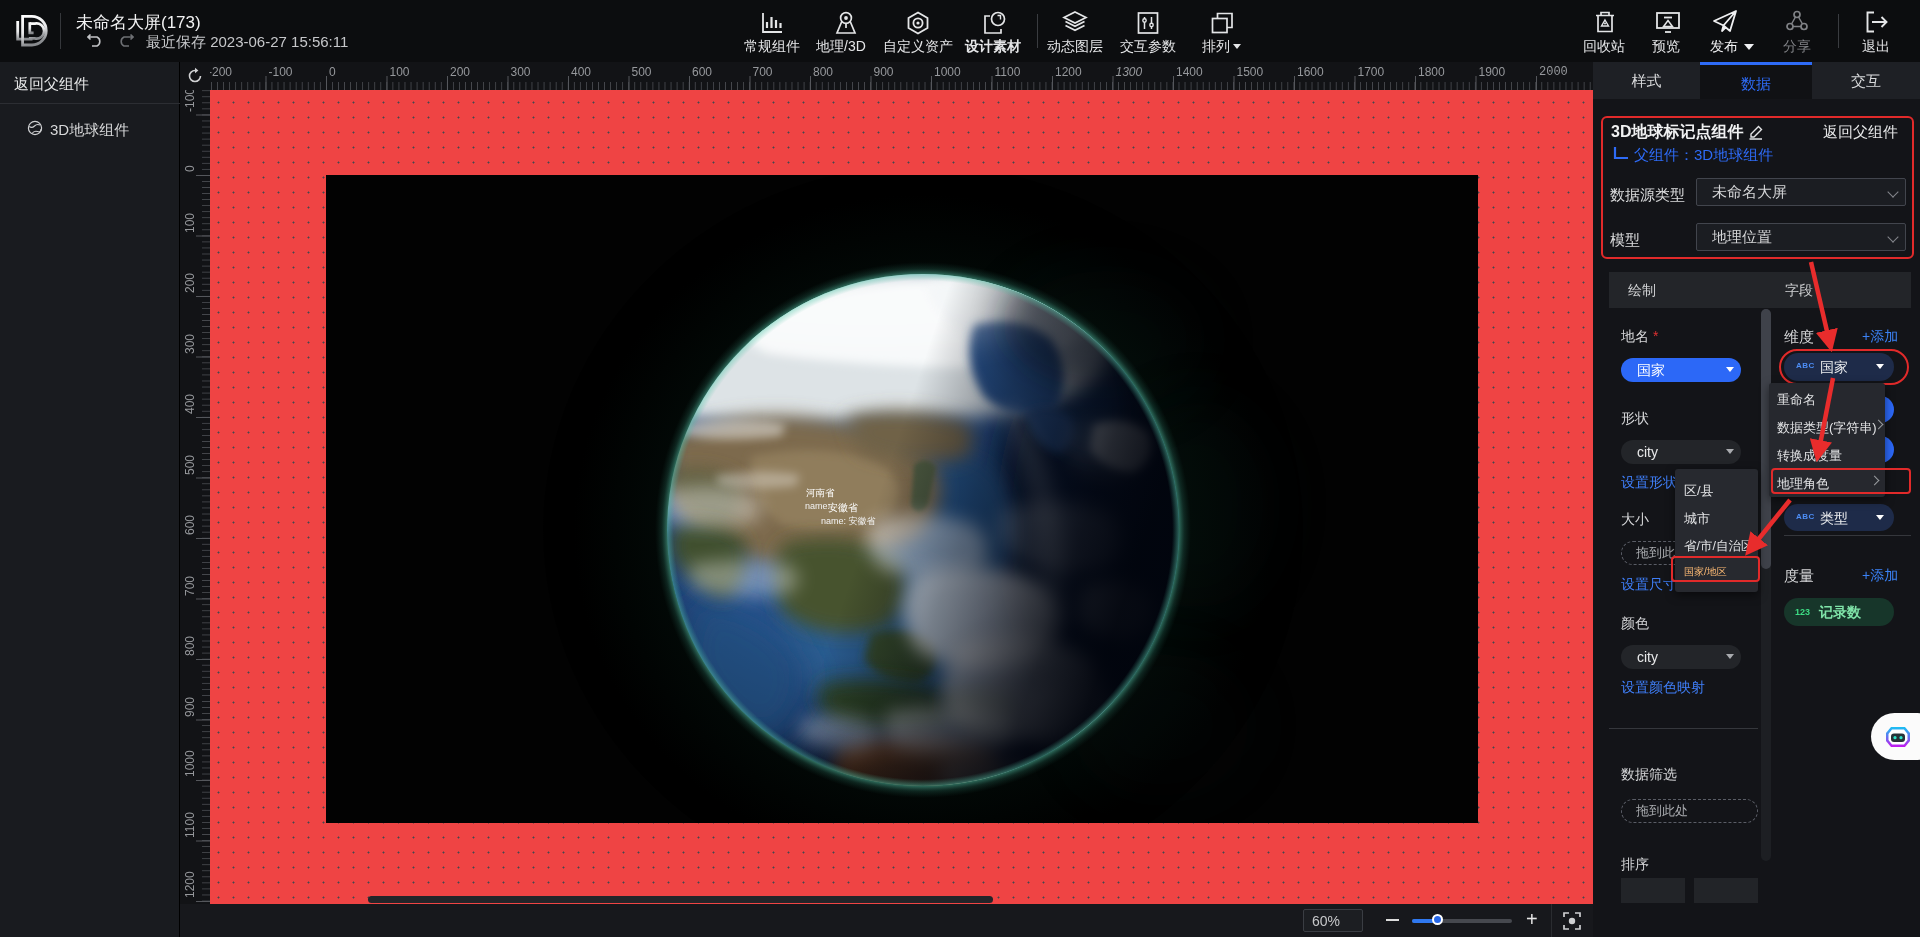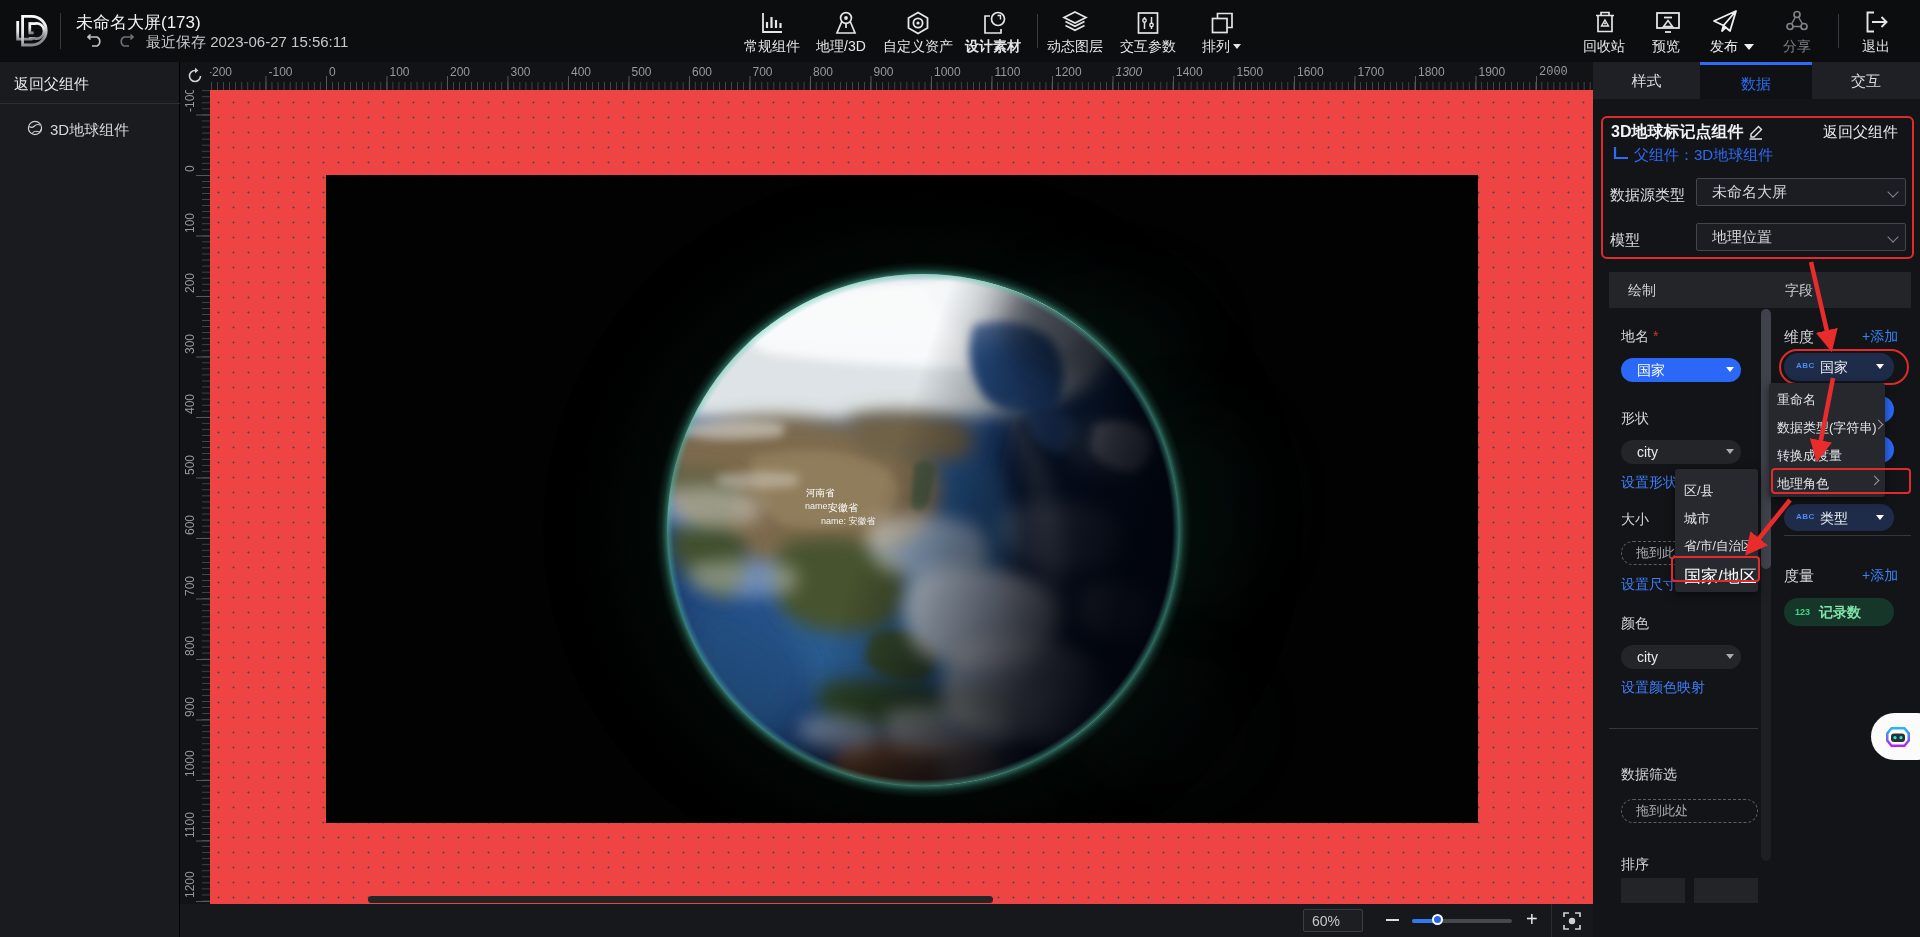--- a/index.html
+++ b/index.html
@@ -406,21 +406,21 @@
   <div style="position:absolute;left:282px;top:359px;width:7px;height:7px;border-right:1.3px solid #9a9ca0;border-top:1.3px solid #9a9ca0;transform:rotate(45deg);"></div>
   <div style="position:absolute;left:184px;top:385px;font-size:13px;color:#e2e3e5;">转换成度量</div>
   <div style="position:absolute;left:184px;top:413px;font-size:13px;color:#e2e3e5;">地理角色</div>
   <div style="position:absolute;left:278px;top:415px;width:7px;height:7px;border-right:1.3px solid #9a9ca0;border-top:1.3px solid #9a9ca0;transform:rotate(45deg);"></div>
   <div style="position:absolute;left:178px;top:406px;width:140px;height:26px;border:2px solid #e12a2a;border-radius:4px;"></div>
 
   <div style="position:absolute;left:82px;top:407px;width:83px;height:123px;background:#27292f;border-radius:3px;box-shadow:0 3px 10px rgba(0,0,0,0.5);"></div>
   <div style="position:absolute;left:91px;top:420px;font-size:13px;color:#e2e3e5;">区/县</div>
   <div style="position:absolute;left:91px;top:448px;font-size:13px;color:#e2e3e5;">城市</div>
   <div style="position:absolute;left:91px;top:476px;font-size:12.5px;color:#e2e3e5;white-space:nowrap;">省/市/自治区</div>
-  <div style="position:absolute;left:91px;top:503px;font-size:17px;color:#ffffff;white-space:nowrap;">国家/地区</div>
+  <div style="position:absolute;left:91px;top:503px;font-size:10px;color:#fdba74;white-space:nowrap;">国家/地区</div>
   <div style="position:absolute;left:78px;top:494px;width:89px;height:26px;border:2px solid #e12a2a;border-radius:4px;"></div>
 </div>
 
 <svg width="1920" height="937" viewBox="0 0 1920 937" style="position:absolute;left:0;top:0;z-index:60;pointer-events:none;">
   <defs>
       <marker id="ah" markerWidth="5" markerHeight="5" refX="2.2" refY="2.5" orient="auto">
         <path d="M0 0 L5 2.5 L0 5 Z" fill="#e82c2c"></path>
       </marker>
     </defs>
   <path d="M1811 262 L1829 340" stroke="#e82c2c" stroke-width="4.5" marker-end="url(#ah)"></path>

